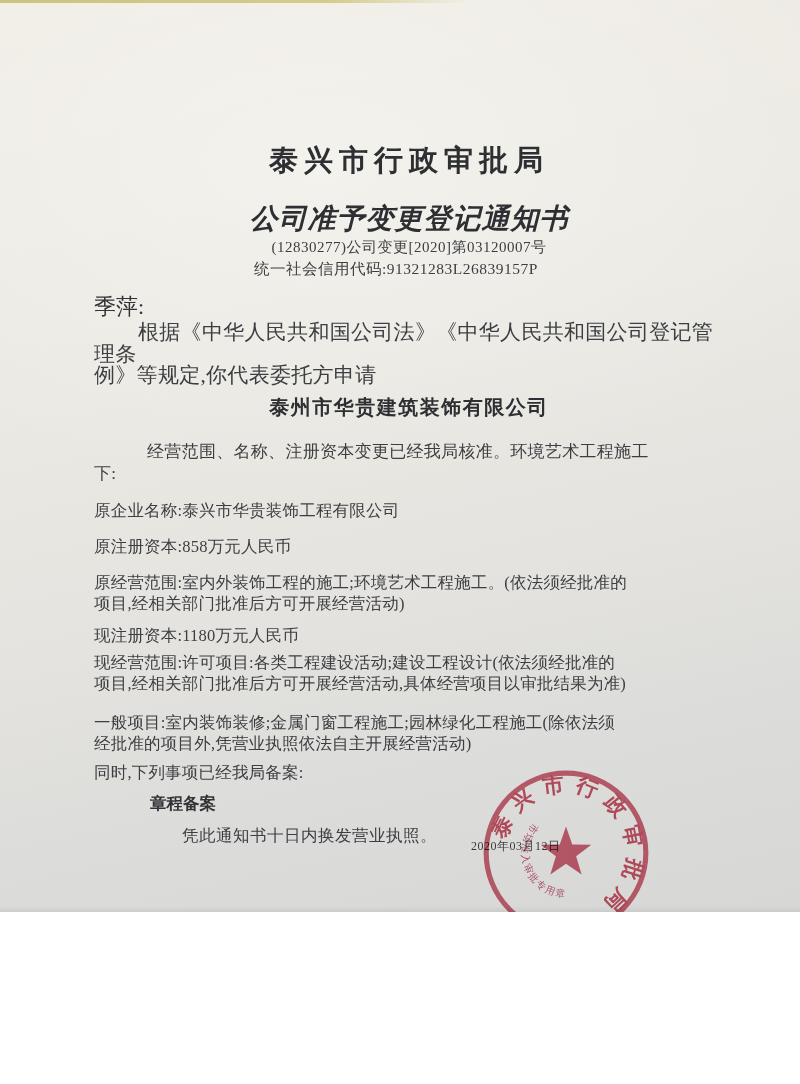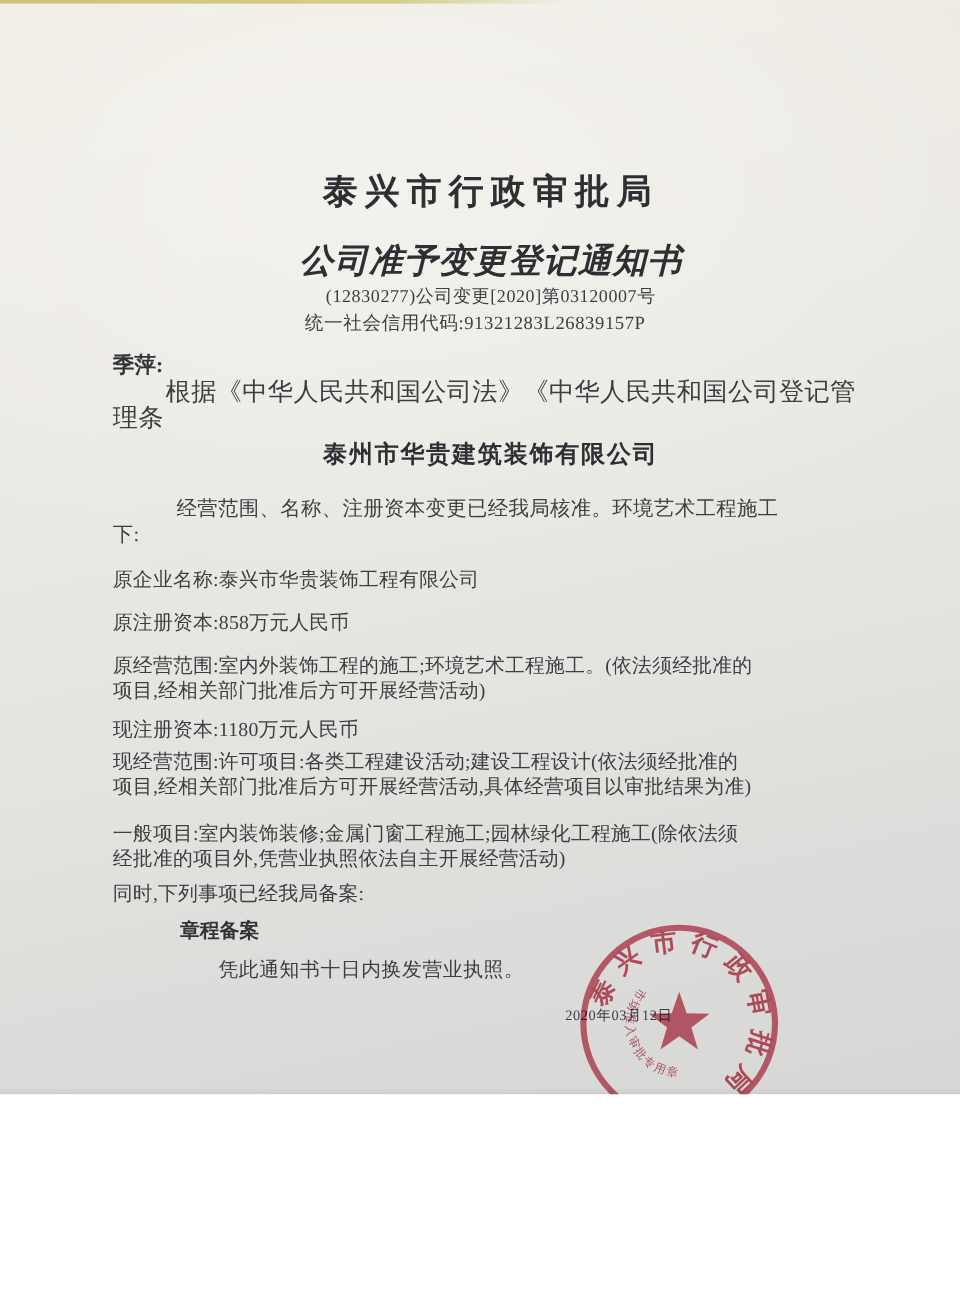--- a/index.html
+++ b/index.html
@@ -23,21 +23,21 @@
   }
 
   .doc { position:absolute; inset:0; padding:146px 76px 0 94px; }
 
   .hdr { text-align:center; }
   .title   { font-size:29px; font-weight:bold; letter-spacing:6px; color:#2e2f33; line-height:1; }
   .subtitle{ font-size:28px; font-weight:bold; letter-spacing:1px; color:#2e2f33; line-height:1; margin-top:30px;font-style:italic; }
   .doc-number { font-size:15px; margin-top:5px; letter-spacing:0.5px; }
   .credit-code{ font-size:15.5px; margin-top:2px; position:relative; left:-13px; letter-spacing:0.5px; }
 
-  .salutation { font-size:18px; font-weight:bold; color:#333337; margin-top:12px; }
+  .salutation { font-size:22px; font-weight:normal; color:#333337; margin-top:12px; }
   .para { font-size:21px; line-height:21.5px; letter-spacing:0.3px; }
   .indent-intro    { text-indent:44px; }
   .indent-approval { text-indent:53px; }
   .company { text-align:center; font-size:20px; font-weight:bold; letter-spacing:1.5px; color:#2e2f33; margin-top:8px; line-height:24px; }
   .approval { margin-top:22px; font-size:17px; line-height:22px; letter-spacing:0.3px; }
 
   .item { margin-top:15px; font-size:16.5px; line-height:21px; letter-spacing:0.2px; }
   .mt6 { margin-top:6px; } .mt8 { margin-top:8px; } .mt11 { margin-top:11px; } .mt18 { margin-top:18px; }
   .filing-item { margin-left:56px; margin-top:10px; font-size:16.5px; font-weight:bold; color:#333337; line-height:21px; }
   .instruction { margin-left:88px; margin-top:11px; font-size:16.5px; line-height:21px; letter-spacing:0.5px; }
@@ -66,20 +66,21 @@
       <div class="title">泰兴市行政审批局</div>
       <div class="subtitle">公司准予变更登记通知书</div>
       <div class="doc-number">(12830277)公司变更[2020]第03120007号</div>
       <div class="credit-code">统一社会信用代码:91321283L26839157P</div>
     </div>
 
     <div class="salutation">季萍:</div>
 
     <div class="para">
       <div class="indent-intro">根据《中华人民共和国公司法》《中华人民共和国公司登记管理条</div>
+      <div>例》等规定,你代表委托方申请</div>
     </div>
 
     <div class="company">泰州市华贵建筑装饰有限公司</div>
 
     <div class="approval">
       <div class="indent-approval">经营范围、名称、注册资本变更已经我局核准。环境艺术工程施工</div>
       <div>下:</div>
     </div>
 
     <div class="item">原企业名称:泰兴市华贵装饰工程有限公司</div>

